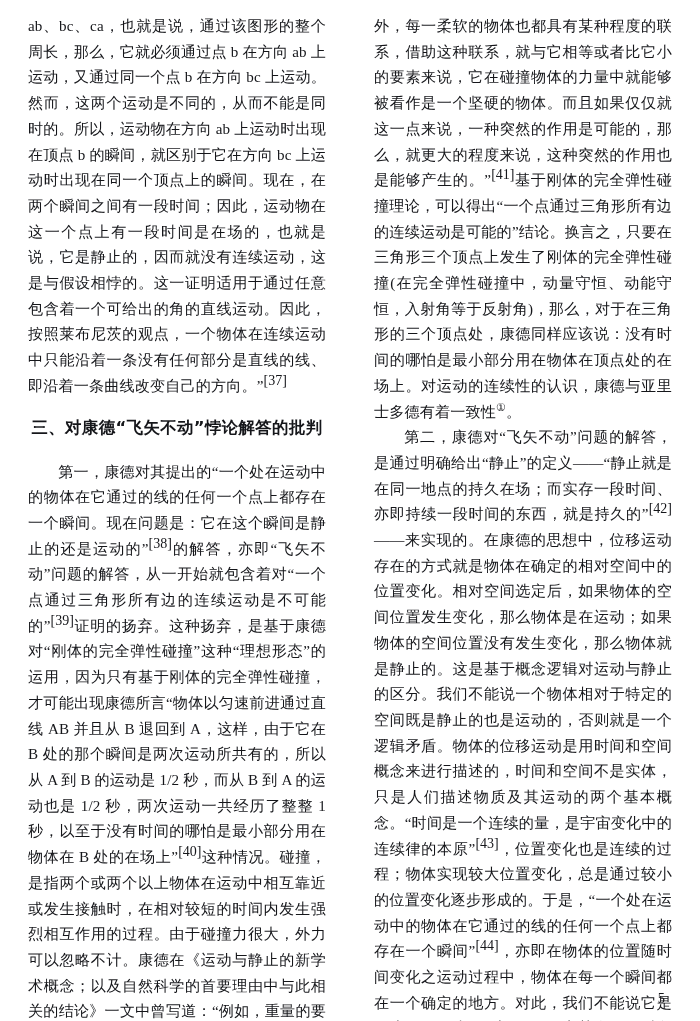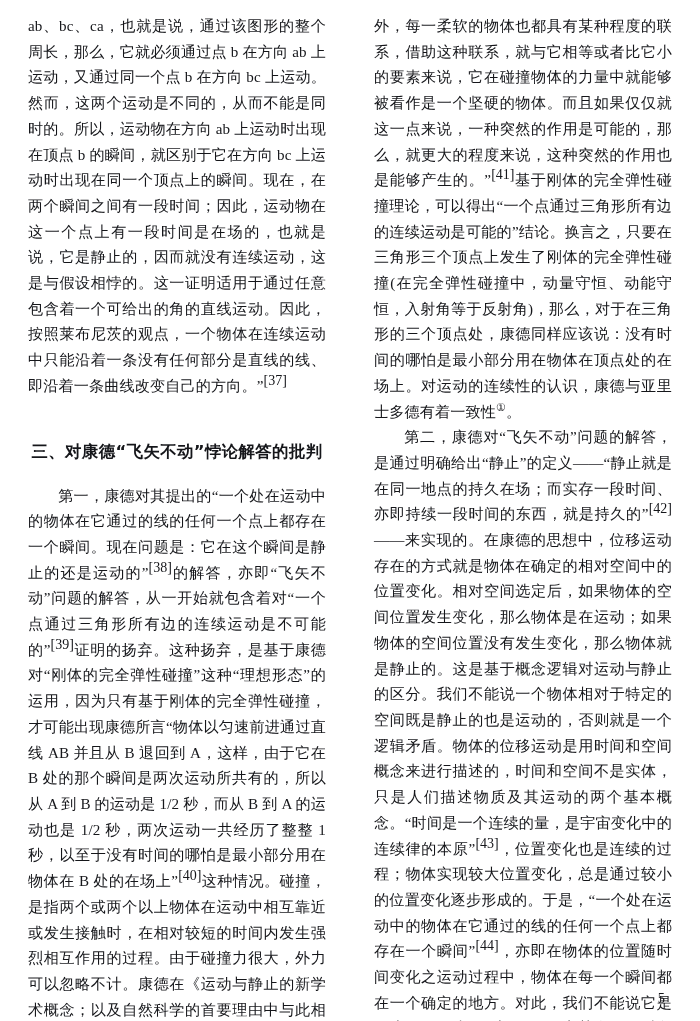--- a/index.html
+++ b/index.html
@@ -48,21 +48,21 @@
     letter-spacing: 0.15px;
     text-indent: 0;
     word-break: break-all;
   }
   p.indent { text-indent: 2em; }
 
   
   p.cont { text-indent: 0; }
 
   .heading {
-    margin: 40px 0 20px 0;
+    margin: 16px 0 20px 0;
     font-size: 16.4px;
     line-height: 24px;
     font-weight: bold;
     text-align: center;
     font-family: "DejaVu Sans", "Liberation Sans", sans-serif;
     letter-spacing: 0.4px;
   }
 
   sup.ref {
     font-size: 14px;

